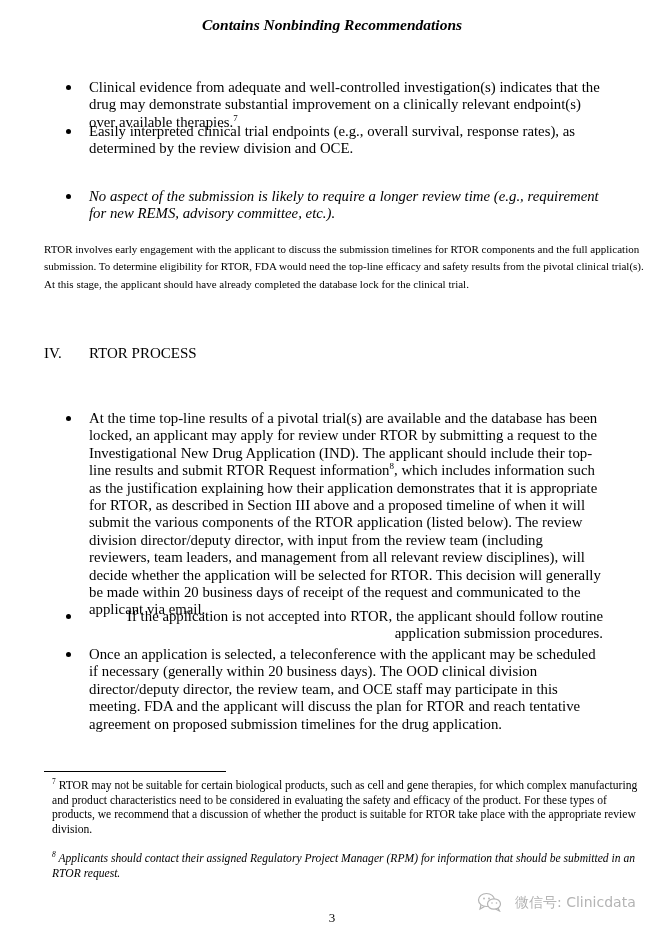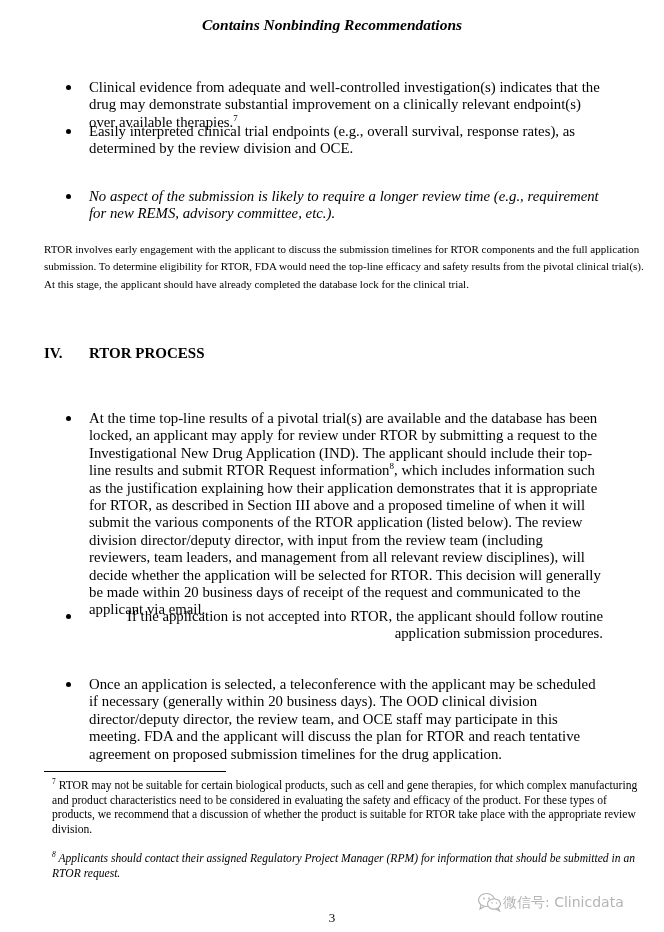--- a/index.html
+++ b/index.html
@@ -55,21 +55,21 @@
       position: absolute;
       left: 44px;
       width: 600px;
       font-size: 11px;
       line-height: 17.4px;
     }
     .section-heading {
       position: absolute;
       left: 44px;
       top: 344px;
-      font-weight: bold;
+      font-weight: normal;
       font-size: 15px;
       line-height: 18px;
     }
     .section-heading .num {
       display: inline-block;
       width: 45px;
     }
     .footnote-rule {
       position: absolute;
       left: 44px;
@@ -97,21 +97,21 @@
       text-align: center;
       font-size: 13px;
       line-height: 16px;
     }
     .watermark {
       position: absolute;
       left: 477px;
       top: 892px;
       display: flex;
       align-items: center;
-      gap: 0;
+      gap: 12px;
       color: #b4b4b4;
       font-family: "DejaVu Sans", "Liberation Sans", sans-serif;
       font-size: 14px;
       line-height: 18px;
     }
     .watermark svg {
       display: block;
     }
   </style>
 </head>
@@ -143,21 +143,21 @@
 <div class="bullet" style="top:380px;margin-top:30px;">
   <span class="dot"></span>
   <span class="text"><span>At the time top-line results of a pivotal trial(s) are available and the database has been locked, an applicant may apply for review under RTOR by submitting a request to the Investigational New Drug Application (IND). The applicant should include their top-line results and submit RTOR Request information</span><sup>8</sup><span>, which includes information such as the justification explaining how their application demonstrates that it is appropriate for RTOR, as described in Section III above and a proposed timeline of when it will submit the various components of the RTOR application (listed below). The review division director/deputy director, with input from the review team (including reviewers, team leaders, and management from all relevant review disciplines), will decide whether the application will be selected for RTOR. This decision will generally be made within 20 business days of receipt of the request and communicated to the applicant via email.</span></span>
 </div>
 
 <div class="bullet" style="top:608px;text-align:right;">
   <span class="dot"></span>
   <span class="text">If the application is not accepted into RTOR, the applicant should follow routine application submission procedures.</span>
 </div>
 
-<div class="bullet" style="top:676px;">
+<div class="bullet" style="top:646px;">
   <span class="dot"></span>
   <span class="text">Once an application is selected, a teleconference with the applicant may be scheduled if necessary (generally within 20 business days). The OOD clinical division director/deputy director, the review team, and OCE staff may participate in this meeting. FDA and the applicant will discuss the plan for RTOR and reach tentative agreement on proposed submission timelines for the drug application.</span>
 </div>
 
 <div class="footnote-rule"></div>
 
 <div class="footnote" style="top:779px;"><sup>7</sup><span> RTOR may not be suitable for certain biological products, such as cell and gene therapies, for which complex manufacturing and product characteristics need to be considered in evaluating the safety and efficacy of the product. For these types of products, we recommend that a discussion of whether the product is suitable for RTOR take place with the appropriate review division.</span></div>
 
 <div class="footnote" style="top:852px;font-style:italic;"><sup>8</sup><span> Applicants should contact their assigned Regulatory Project Manager (RPM) for information that should be submitted in an RTOR request.</span></div>
 

